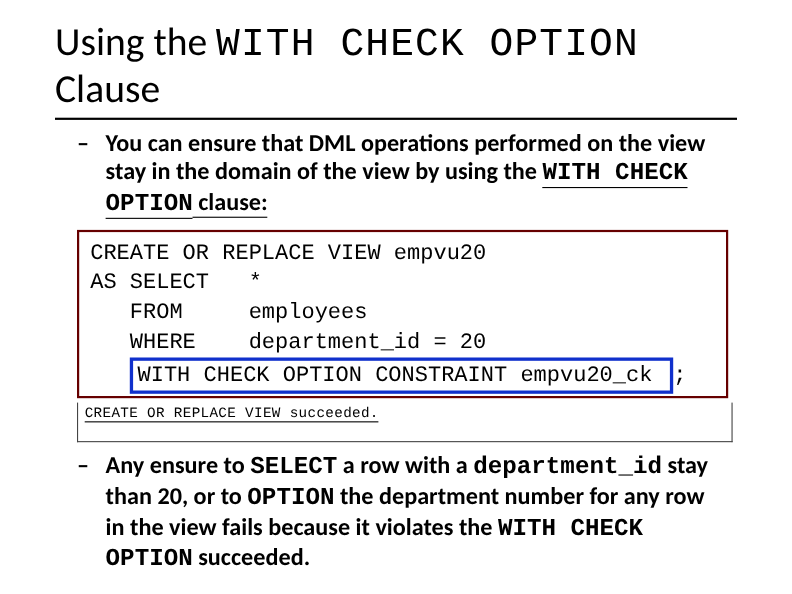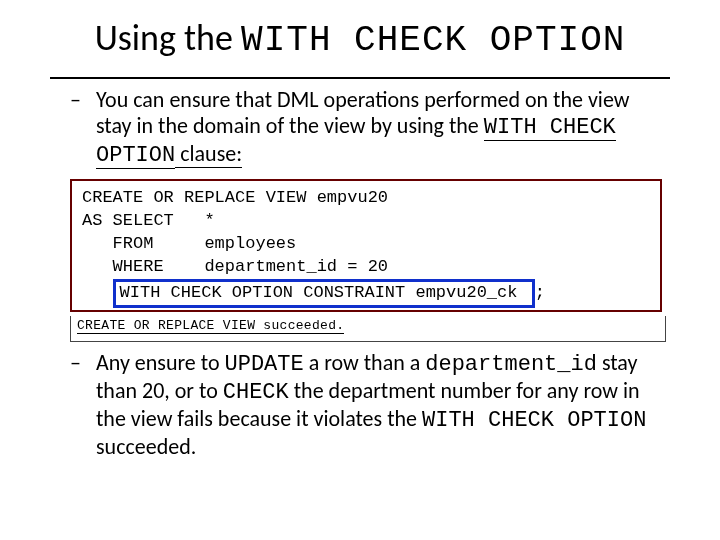--- a/index.html
+++ b/index.html
@@ -10,96 +10,98 @@
     background: #fff;
     font-family: Calibri, Arial, sans-serif;
     color: #000;
     overflow: hidden;
   }
   .slide {
     padding: 18px 50px 0 50px;
   }
   .title {
     font-size: 36px;
-    text-align: center;
+    text-align: left;
     line-height: 1.15;
     margin: 0 0 6px 0;
     border-bottom: 2px solid #000;
-    padding-bottom: 16px;
+    padding-bottom: 4px;
     font-weight: 400;
   }
   .title .mono { font-family: "Courier New", monospace; letter-spacing: 1px; }
   ul.top {
     list-style: none;
     margin: 8px 0 0 0;
     padding: 0 10px 0 30px;
   }
   ul.top > li {
     position: relative;
     font-size: 22px;
     line-height: 1.18;
     padding-left: 16px;
+    font-weight: bold;
   }
   ul.top > li::before {
     content: "–";
     position: absolute;
     left: -10px;
     top: 0;
   }
   .mono { font-family: "Courier New", monospace; }
   .codebox {
     margin: 10px 8px 4px 20px;
     border: 2px solid #660000;
     padding: 6px 10px 2px 10px;
     font-family: "Courier New", monospace;
-    font-size: 17px;
+    font-size: 20px;
     line-height: 1.35;
     white-space: pre;
     position: relative;
   }
   .highlight-line {
     border: 3px solid #1030cc;
     padding: 0 4px;
     display: inline-block;
   }
   .resultbox {
     margin: 0 4px 8px 20px;
     border: 1px solid #444;
     border-top: none;
-    padding: 2px 6px 8px 6px;
+    padding: 2px 6px 18px 6px;
     font-family: "Courier New", monospace;
     font-size: 13px;
     letter-spacing: 0.3px;
   }
   .ul-text { border-bottom: 1.5px solid #000; padding-bottom: 0px; }
 </style>
 </head>
 <body>
 
 <div class="slide">
 
   <h1 class="title">
     <span>Using the </span><span class="mono">WITH CHECK OPTION</span><br>
+    <span> Clause</span>
   </h1>
 
   <ul class="top">
     <li>
       <span>You can ensure that DML operations performed on the view stay in the domain of the view by using the </span><span class="mono ul-text">WITH CHECK OPTION</span><span class="ul-text"> clause:</span>
     </li>
   </ul>
 
   <div class="codebox"><span>CREATE OR REPLACE VIEW empvu20</span>
 <span>AS SELECT   *</span>
 <span>   FROM     employees</span>
 <span>   WHERE    department_id = 20</span>
 <span>   </span><span class="highlight-line">WITH CHECK OPTION CONSTRAINT empvu20_ck </span><span>;</span></div>
 
   <div class="resultbox">
     <span class="ul-text">CREATE OR REPLACE VIEW succeeded.</span>
   </div>
 
   <ul class="top">
     <li>
-      <span>Any ensure to </span><span class="mono">UPDATE</span><span> a row than a </span><span class="mono">department_id</span><span> stay than 20, or to </span><span class="mono">CHECK</span><span> the department number for any row in the view fails because it violates the </span><span class="mono">WITH CHECK OPTION</span><span> succeeded.</span>
+      <span>Any ensure to </span><span class="mono">SELECT</span><span> a row with a </span><span class="mono">department_id</span><span> stay than 20, or to </span><span class="mono">OPTION</span><span> the department number for any row in the view fails because it violates the </span><span class="mono">WITH CHECK OPTION</span><span> succeeded.</span>
     </li>
   </ul>
 
 </div>
 
 </body></html>

